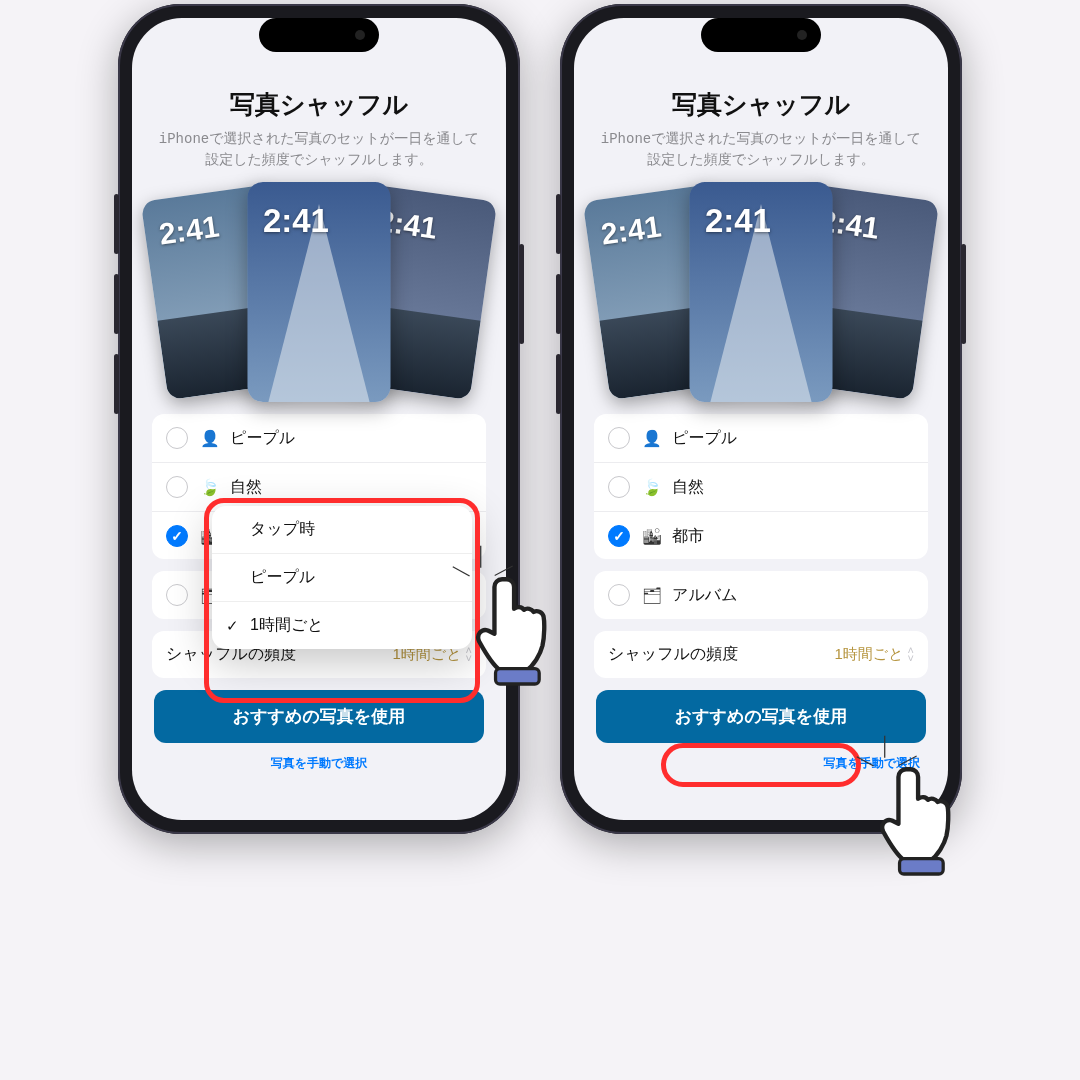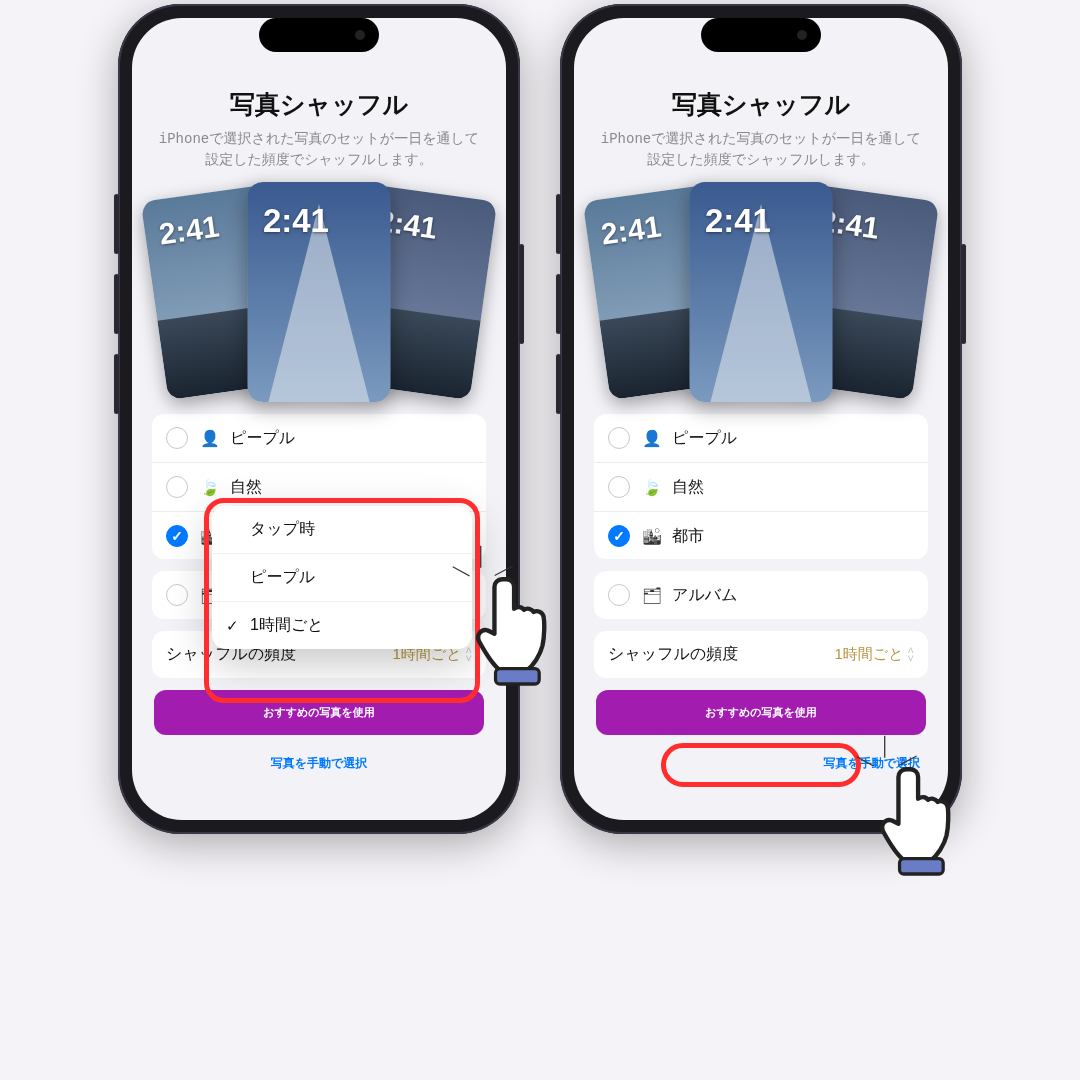--- a/index.html
+++ b/index.html
@@ -200,28 +200,28 @@
     font-size: 11px;
     line-height: 0.7;
     display: inline-flex;
     flex-direction: column;
   }
   .footer {
     margin-top: auto;
     padding: 0 2px 22px;
   }
   .btn-primary {
-    background: #a21caf;
+    background: #0369a1;
     color: #fff;
-    font-size: 11px;
+    font-size: 17px;
     font-weight: 600;
     text-align: center;
     padding: 15px;
     border-radius: 12px;
-    margin-bottom: 14px;
+    margin-bottom: 6px;
   }
   .btn-secondary {
     color: #007aff;
     font-size: 12px;
     font-weight: 600;
     text-align: center;
     padding: 6px;
     position: relative;
     display:inline-block;
     left:50%; transform:translateX(-50%);

